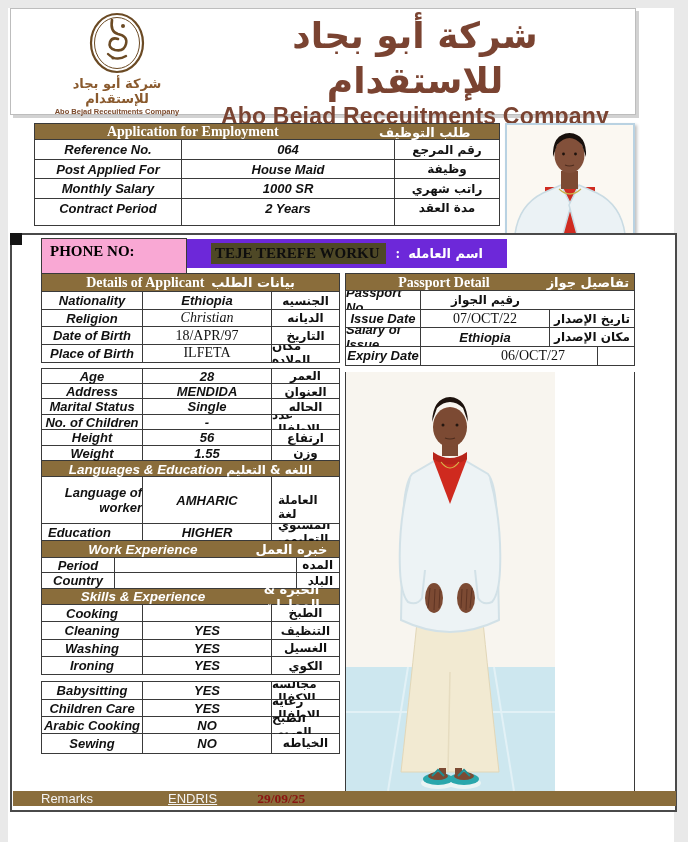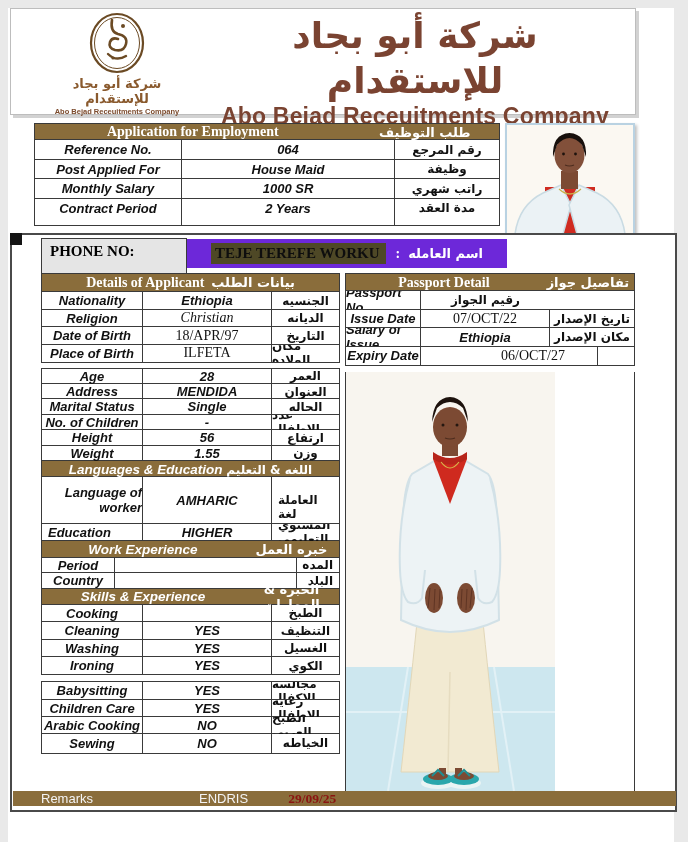--- a/index.html
+++ b/index.html
@@ -48,38 +48,38 @@
   .gp{grid-template-columns:75px 129px 1fr;}    
 
   
   .app-table{left:26px;top:115px;width:466px;}
   .passport-photo{position:absolute;left:497px;top:115px;width:130px;height:113px;background:#fbf8f2;
     border:2px solid #b9d2e2;box-sizing:border-box;box-shadow:2px 2px 3px rgba(0,0,0,.25);}
 
   .lower-box{position:absolute;left:2px;top:225px;width:667px;height:579px;background:#fff;
     border:2px solid #4a4a4a;box-sizing:border-box;}
   .corner-mark{position:absolute;left:-2px;top:-2px;width:12px;height:12px;background:#141414;}
-  .phone-cell{position:absolute;left:29px;top:3px;width:146px;height:38px;background:#e5e5e5;
+  .phone-cell{position:absolute;left:29px;top:3px;width:146px;height:38px;background:#f9a8d4;
     border:1.6px solid #3a3a3a;box-sizing:border-box;
     font:bold 15px "Liberation Serif",serif;color:#000;padding:4px 0 0 8px;}
   .name-bar{position:absolute;left:175px;top:4px;width:320px;height:29px;background:#6d28d9;
     display:flex;align-items:center;padding-left:24px;box-sizing:border-box;}
   .name-hl{background:#4e4826;color:#0e0e0e;font:bold 15px "Liberation Serif",serif;
     padding:2px 6px 2px 4px;white-space:nowrap;}
   .name-colon{color:#fff;font:bold 14px "Liberation Serif",serif;margin:0 8px 0 10px;}
   .name-ar{color:#fff;font:bold 13px "DejaVu Sans",sans-serif;}
 
   .details-table{left:29px;top:38px;width:299px;}
   .pass-table{left:333px;top:38px;width:290px;}
   .photo-cell{position:absolute;left:333px;top:137px;width:290px;height:419px;background:#fff;
     border-left:1.6px solid #3a3a3a;border-right:1.6px solid #3a3a3a;box-sizing:border-box;}
   .remarks-bar{position:absolute;left:1px;top:556px;width:663px;height:15px;background:#8a6d3b;
     display:flex;align-items:flex-start;color:#f4f4f4;}
   .r-label{font:13px "Liberation Sans",sans-serif;margin-left:28px;}
-  .r-name{font:13px "Liberation Sans",sans-serif;margin-left:106px;}
+  .r-name{font:13px "Liberation Sans",sans-serif;margin-left:75px;text-decoration:underline;}
   .r-date{font:bold 13.5px "Liberation Serif",serif;color:#8b1410;margin-left:40px;}
 </style>
 </head>
 <body>
 
 <div class="screen">
   <div class="page">
 
     <div class="header-box">
       <div class="logo">

